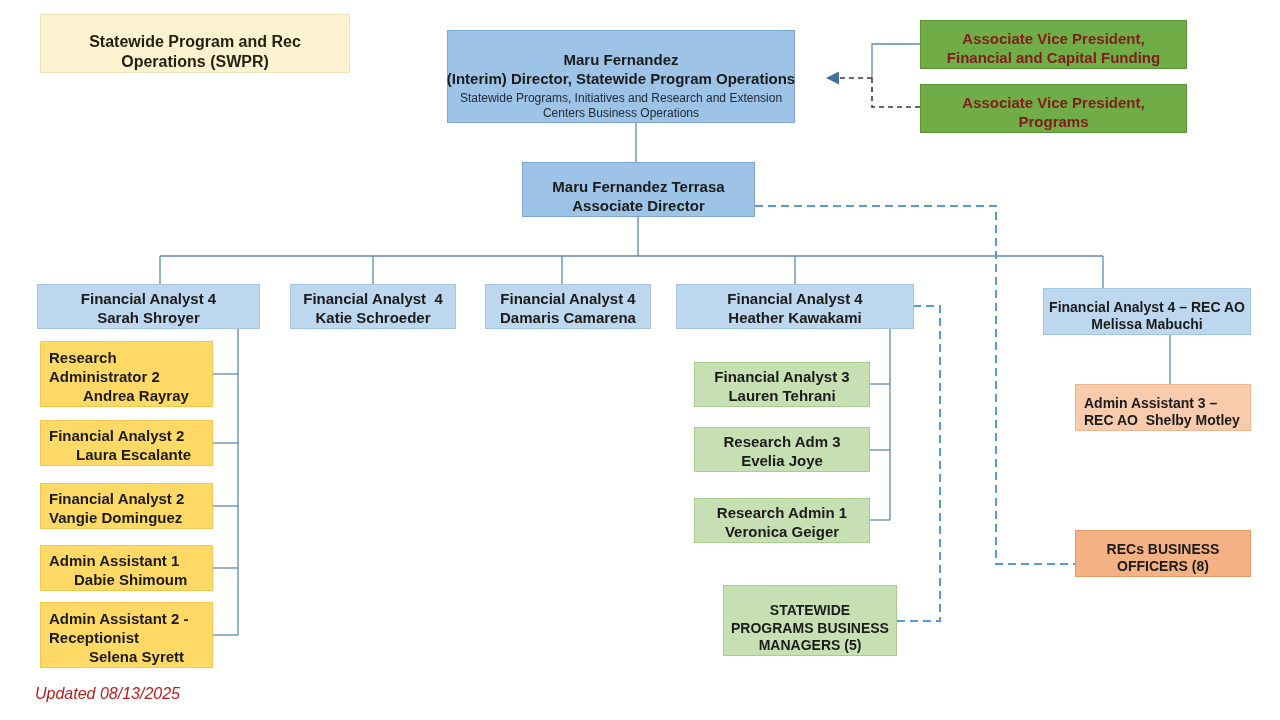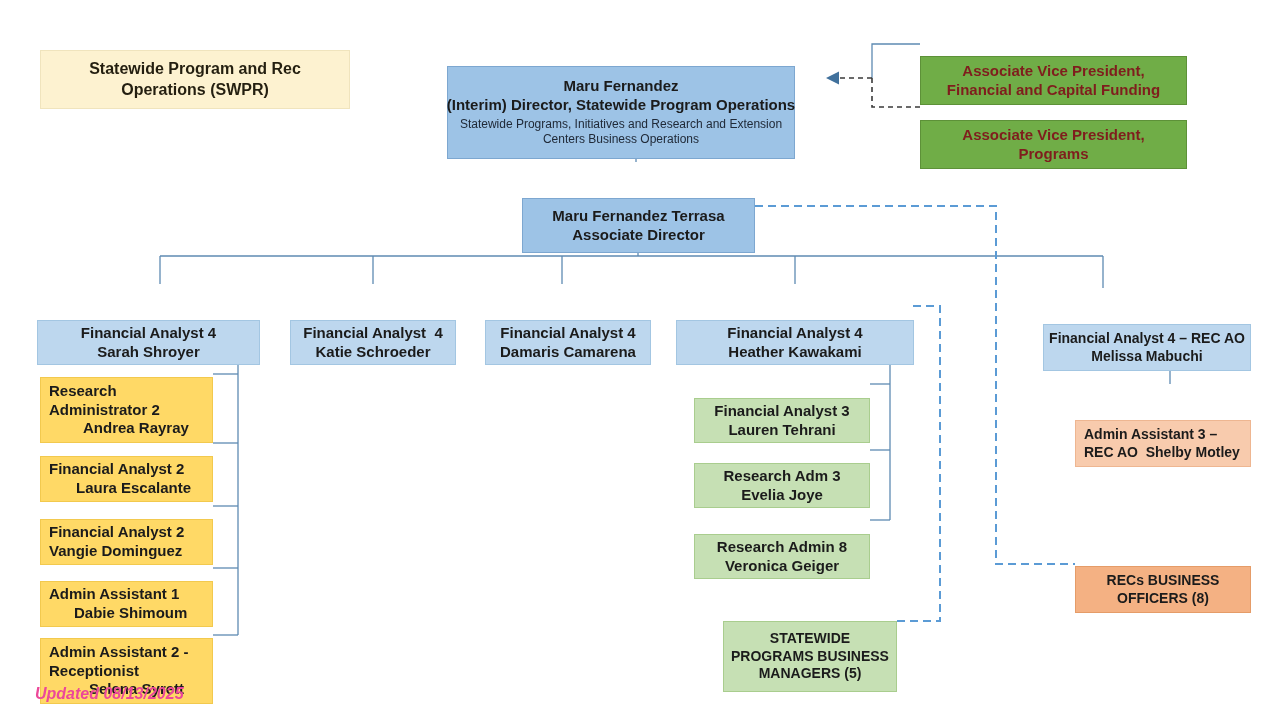--- a/index.html
+++ b/index.html
@@ -4,42 +4,42 @@
 <style>
   html,body{margin:0;padding:0;}
   body{
     width:1280px;height:720px;background:#ffffff;overflow:hidden;
     font-family:"Liberation Sans", sans-serif;position:relative;
   }
   #stage{position:absolute;inset:0;width:1280px;height:720px;}
   svg.connectors{position:absolute;left:0;top:0;z-index:0;}
   .box{
     position:absolute;box-sizing:border-box;z-index:1;
-    display:flex;flex-direction:column;justify-content:center;
-    font-weight:bold;font-size:15px;line-height:1.26;color:#1b1b1b;margin-top:36px;
+    display:flex;flex-direction:column;justify-content:flex-end;
+    font-weight:bold;font-size:15px;line-height:1.26;color:#1b1b1b;
   }
   .center{align-items:center;text-align:center;}
   .left{align-items:flex-start;text-align:left;padding-left:8px;padding-right:20px;}
   .line{white-space:pre;}
   .wrap{white-space:pre-wrap;}
   .c-blue{background:#9dc3e6;border:1px solid #7da7d0;}
   .c-bluelight{background:#bdd7ee;border:1px solid #a3c6e2;}
   .c-green{background:#70ad47;border:1px solid #5d9138;color:#7f1d1d;}
   .c-cream{background:#fdf2d0;border:1px solid #f0e4bd;color:#241f10;}
   .c-yellow{background:#ffd966;border:1px solid #f2c94e;}
   .c-greenlight{background:#c6e0b4;border:1px solid #a9cd8e;}
   .c-peach{background:#f8cbad;border:1px solid #eeb691;}
   .c-orange{background:#f4b183;border:1px solid #e59c68;}
   .fs14{font-size:14px;}
   .sub{font-weight:normal;font-size:12px;line-height:1.3;margin-top:2px;color:#202a38;}
   .ml25{margin-left:25px;} .ml27{margin-left:27px;} .ml34{margin-left:34px;} .ml40{margin-left:40px;}
   .title-card{padding:0 25px;font-size:16px;}
   .footer-note{
     position:absolute;left:35px;top:685px;z-index:1;
-    font-style:italic;font-weight:700;font-size:16px;color:#ec4899;
+    font-style:italic;font-weight:400;font-size:16px;color:#b91c1c;
   }
 </style>
 </head>
 <body>
 
 <div id="stage">
 
   <svg class="connectors" width="1280" height="720" viewBox="0 0 1280 720">
 
     <g stroke="#5e8ab2" stroke-width="1.3" fill="none">
@@ -143,21 +143,21 @@
 
   <div class="box c-greenlight center" style="left:694px;top:362px;width:176px;height:45px">
     <div class="line">Financial Analyst 3</div>
     <div class="line">Lauren Tehrani</div>
   </div>
   <div class="box c-greenlight center" style="left:694px;top:427px;width:176px;height:45px">
     <div class="line">Research Adm 3</div>
     <div class="line">Evelia Joye</div>
   </div>
   <div class="box c-greenlight center" style="left:694px;top:498px;width:176px;height:45px">
-    <div class="line">Research Admin 8</div>
+    <div class="line">Research Admin 1</div>
     <div class="line">Veronica Geiger</div>
   </div>
 
   <div class="box c-greenlight center fs14" style="left:723px;top:585px;width:174px;height:71px">
     <div class="wrap" style="padding:0 6px">STATEWIDE PROGRAMS BUSINESS MANAGERS (5)</div>
   </div>
 
   <div class="box c-peach left fs14" style="left:1075px;top:384px;width:176px;height:47px">
     <div class="line">Admin Assistant 3 –</div>
     <div class="line">REC AO  Shelby Motley</div>

